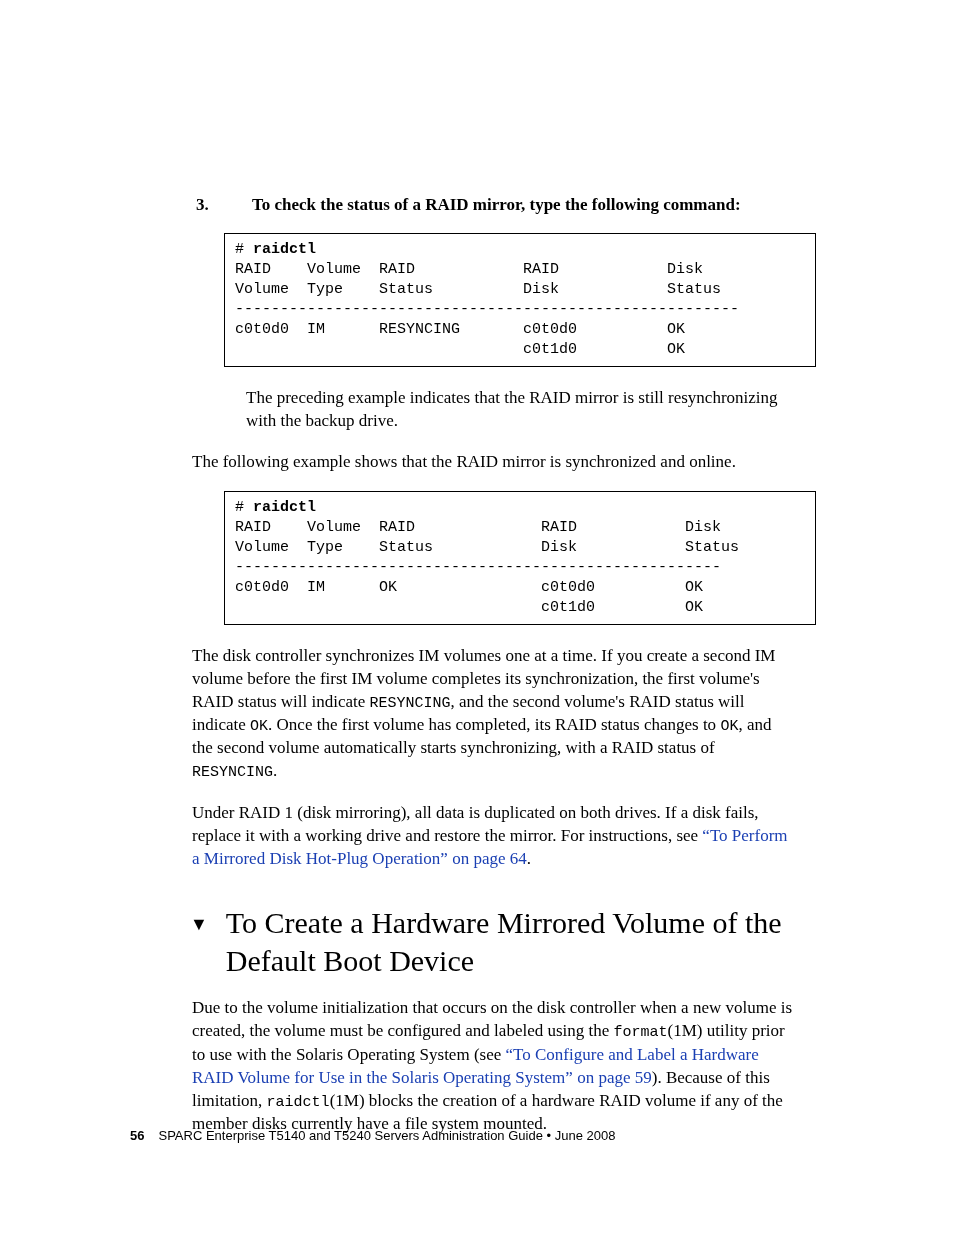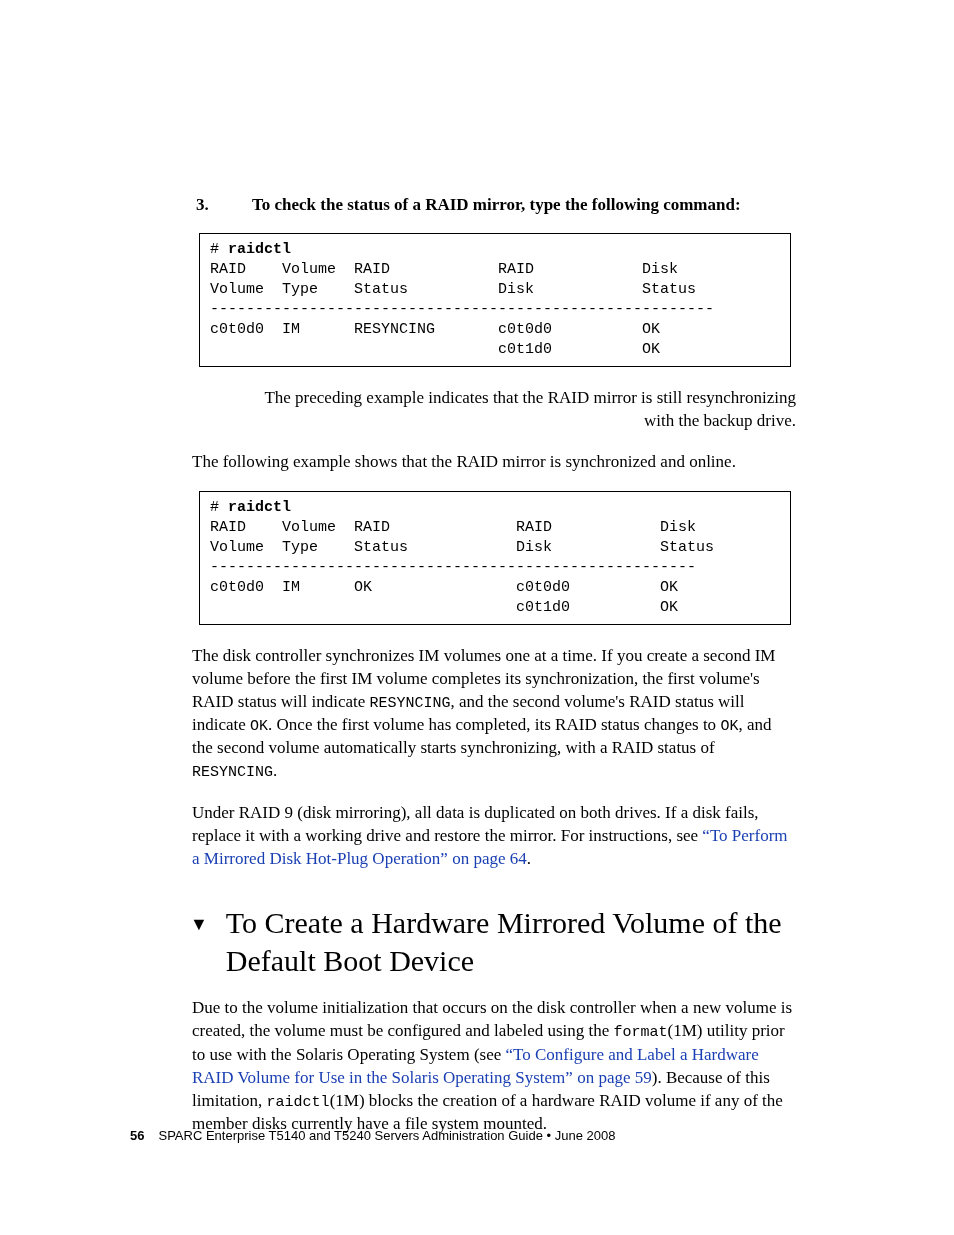--- a/index.html
+++ b/index.html
@@ -24,35 +24,35 @@
   .step-line {
     font-weight: bold;
     font-size: 17px;
     margin: 0 0 18px 94px;
     text-indent: -28px;
     padding-left: 28px;
   }
   .step-line .num { display:inline-block; width:28px; }
   .code-block {
     border: 1.4px solid #000;
-    margin: 0 0 20px 69px;
+    margin: 0 0 20px 94px;
     padding: 6px 10px 6px 10px;
     font-family: "Courier New", Courier, monospace;
     font-size: 15px;
     line-height: 1.33;
     white-space: pre;
     width: 570px;
   }
   .code-block .bold { font-weight: bold; }
   .para {
     font-size: 17px;
     line-height: 1.35;
     margin: 0 0 18px 94px;
   }
-  .para.indent { margin-left: 116px; text-align: right; }
+  .para.indent { margin-left: 116px; }
   .para.flush  { margin-left: 62px; }
   .mono { font-family: "Courier New", Courier, monospace; font-size: 15px; }
   a.xref { color: #1a3fb3; text-decoration: none; }
   .section-head {
     display: flex;
     align-items: flex-start;
     margin: 34px 0 18px 60px;
     padding-right:10px;
   }
   .section-head .tri {
@@ -102,21 +102,21 @@
 Volume  Type    Status            Disk            Status
 ------------------------------------------------------
 c0t0d0  IM      OK                c0t0d0          OK
                                   c0t1d0          OK</span></div>
 
   <p class="para flush">
     <span>The disk controller synchronizes IM volumes one at a time. If you create a second IM volume before the first IM volume completes its synchronization, the first volume's RAID status will indicate </span><span class="mono">RESYNCING</span><span>, and the second volume's RAID status will indicate </span><span class="mono">OK</span><span>. Once the first volume has completed, its RAID status changes to </span><span class="mono">OK</span><span>, and the second volume automatically starts synchronizing, with a RAID status of </span><span class="mono">RESYNCING</span><span>.</span>
   </p>
 
   <p class="para flush">
-    <span>Under RAID 9 (disk mirroring), all data is duplicated on both drives. If a disk fails, replace it with a working drive and restore the mirror. For instructions, see </span><a class="xref" href="#">“To Perform a Mirrored Disk Hot-Plug Operation” on page 64</a><span>.</span>
+    <span>Under RAID 1 (disk mirroring), all data is duplicated on both drives. If a disk fails, replace it with a working drive and restore the mirror. For instructions, see </span><a class="xref" href="#">“To Perform a Mirrored Disk Hot-Plug Operation” on page 64</a><span>.</span>
   </p>
 
 
   <div class="section-head">
     <span class="tri">▼</span>
     <h2>To Create a Hardware Mirrored Volume of the Default Boot Device</h2>
   </div>
 
   <p class="para flush">
     <span>Due to the volume initialization that occurs on the disk controller when a new volume is created, the volume must be configured and labeled using the </span><span class="mono">format</span><span>(1M) utility prior to use with the Solaris Operating System (see </span><a class="xref" href="#">“To Configure and Label a Hardware RAID Volume for Use in the Solaris Operating System” on page 59</a><span>). Because of this limitation, </span><span class="mono">raidctl</span><span>(1M) blocks the creation of a hardware RAID volume if any of the member disks currently have a file system mounted.</span>

